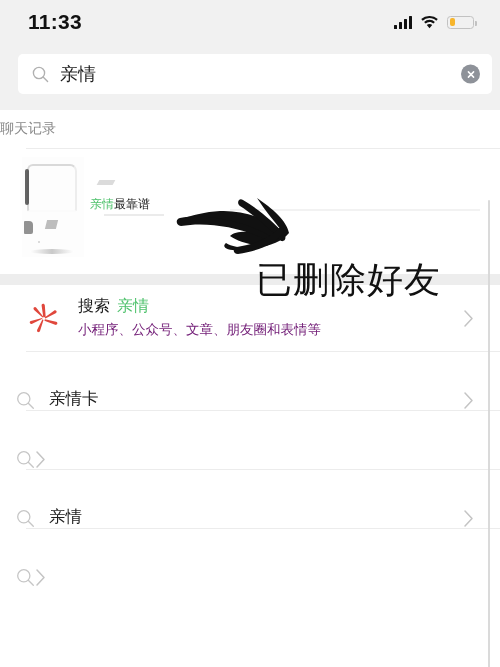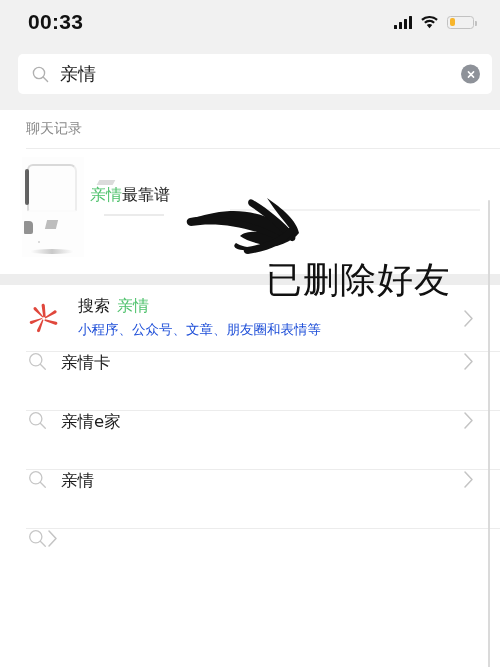--- a/index.html
+++ b/index.html
@@ -72,21 +72,21 @@
   .clear-btn svg { width:10px; height:10px; display:block; }
   .cancel-btn {
     width:72px; text-align:center; font-size:19px; color:#3c4a5c;
     cursor:pointer; font-family:"DejaVu Sans",sans-serif; padding-left:4px;
   }
 
   
   .results { position:absolute; left:0; top:110px; width:500px; height:557px; background:#fff; }
 
   .section-label {
-    height:38px; display:flex; align-items:center; padding-left:26px;
+    height:38px; display:flex; align-items:center; 
     font-size:14px; color:#8a8a8a; font-family:"DejaVu Sans",sans-serif;
   }
   .hairline { height:1px; background:#ececec; margin-left:26px; }
 
   
   .chat-row { position:relative; height:125px; background:#fff; overflow:hidden; }
   .chat-avatar {
     position:absolute; left:22px; top:8px; width:62px; height:100px;
     background:#fdfdfd;
   }
@@ -110,22 +110,22 @@
   .chat-avatar .g5 {
     position:absolute; left:8px; top:92px; width:44px; height:5px;
     background:linear-gradient(90deg,#ffffff,#c9c9c9,#ffffff);
     border-radius:50%;
   }
   .chat-avatar .g6 {
     position:absolute; left:16px; top:84px; width:2px; height:2px;
     background:#cfcfcf; border-radius:50%;
   }
   .chat-text {
-    position:absolute; left:90px; top:36px;
-    font-size:16px; color:#222; white-space:nowrap;
+    position:absolute; left:90px; top:47px;
+    font-size:12px; color:#222; white-space:nowrap;
     font-family:Liberation Sans, sans-serif;
   }
   .chat-text .hl { color:#4ec26c; }
   .chat-ghost {
     position:absolute; left:98px; top:31px; width:16px; height:5px;
     background:#cfcfcf; transform:skewX(-28deg); opacity:.75;
   }
   .chat-ghost2 {
     position:absolute; left:104px; top:65px; width:60px; height:2px;
     background:#ebebeb;
@@ -143,58 +143,58 @@
     padding:0 26px 0 24px; background:#fff; cursor:pointer;
   }
   .ws-icon { width:40px; height:40px; flex:0 0 40px; display:block; }
   .ws-texts { margin-left:14px; flex:1; }
   .ws-title {
     font-size:16px; color:#1d1d1d; line-height:20px;
     font-family:Liberation Mono, monospace;
   }
   .ws-title .hl { color:#4ec26c; margin-left:7px; }
   .ws-sub {
-    font-size:13.5px; color:#1d4ed8; line-height:20px; margin-top:2px;
+    font-size:13.5px; color:#701a75; line-height:20px; margin-top:2px;
     font-family:"DejaVu Sans",sans-serif;
   }
 
   .chev { width:11px; height:19px; flex:0 0 11px; display:block; }
 
   
   .sug-row {
-    position:relative; height:58px; display:flex; align-items:flex-start;
-    padding:0 26px 0 28px; background:#fff; cursor:pointer;
+    position:relative; height:58px; display:flex; align-items:flex-end;
+    padding:0 26px 0 16px; background:#fff; cursor:pointer;
   }
   .sug-mag { width:19px; height:19px; flex:0 0 19px; display:block; }
   .sug-label {
     margin-left:14px; flex:1; font-size:16.5px; color:#1d1d1d;
     font-family:"DejaVu Sans",sans-serif;
   }
 
   
   .scrollbar {
     position:absolute; right:10px; top:90px; width:2.5px; height:470px;
     background:#d6d6d6; border-radius:2px; opacity:.9;
   }
 
   
-  .annot { position:absolute; left:14px; top:0; width:396px; height:667px; pointer-events:none; }
+  .annot { position:absolute; left:4px; top:0; width:396px; height:667px; pointer-events:none; }
   .annot-note {
     position:absolute; left:252px; top:256px;
     font-size:36px; color:#111; letter-spacing:1px; white-space:nowrap;
     font-family:"DejaVu Sans",sans-serif; font-weight:400;
   }
 </style>
 </head>
 <body>
 
 <div class="top-area">
 
   <div class="status-bar">
-    <div class="status-time">00:33</div>
+    <div class="status-time">11:33</div>
     <div class="status-right">
       <span class="cell-bars">
         <i></i>
           <i></i>
           <i></i>
           <i></i>
       </span>
       <span>
         <svg class="wifi-icon" viewBox="0 0 19 14">
           <path d="M9.5 3.1c2.6 0 5 1 6.8 2.6l1.5-1.6A12 12 0 0 0 9.5 1 12 12 0 0 0 1.2 4.1l1.5 1.6A9.6 9.6 0 0 1 9.5 3.1z" fill="#111"></path>
@@ -295,21 +295,20 @@
   </div>
   <div class="hairline"></div>
 
   <div class="sug-row">
     <span>
       <svg class="sug-mag" viewBox="0 0 19 19">
         <circle cx="7.8" cy="7.8" r="6.1" fill="none" stroke="#c6c6c6" stroke-width="1.3"></circle>
         <line x1="12.3" y1="12.3" x2="17.3" y2="17.3" stroke="#c6c6c6" stroke-width="1.3" stroke-linecap="round"></line>
       </svg>
     </span>
-    <span class="sug-label">亲情e家</span>
     <span>
       <svg class="chev" viewBox="0 0 11 19">
         <polyline points="2,2 9,9.5 2,17" fill="none" stroke="#c4c4c4" stroke-width="1.5" stroke-linecap="round" stroke-linejoin="round"></polyline>
       </svg>
     </span>
   </div>
   <div class="hairline"></div>
 
   <div class="sug-row">
     <span>

